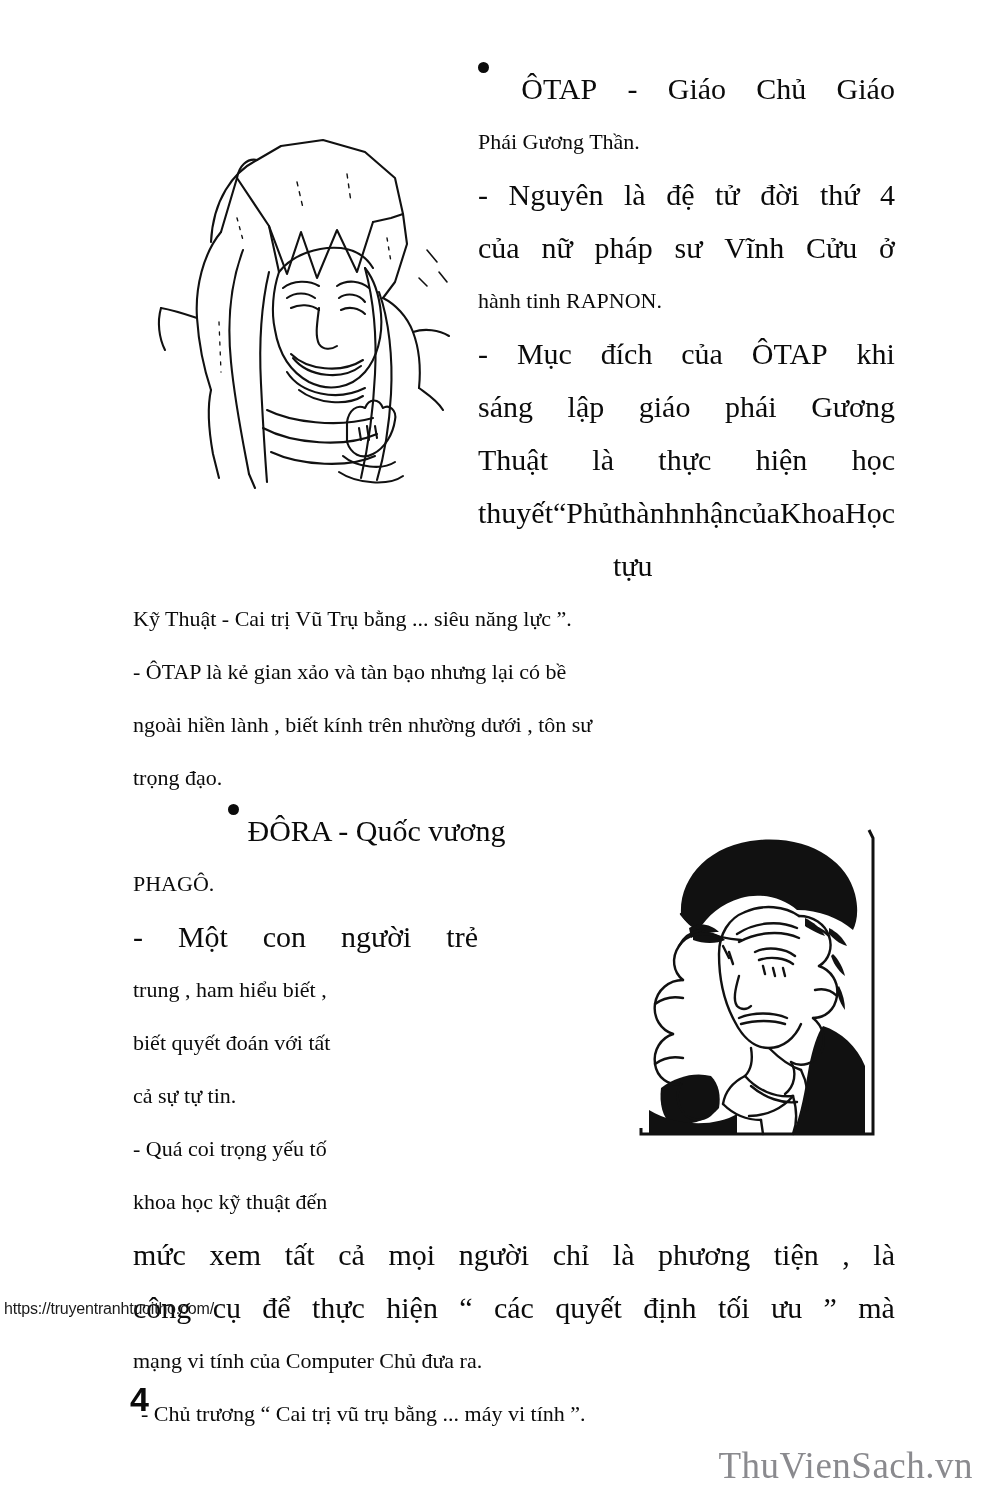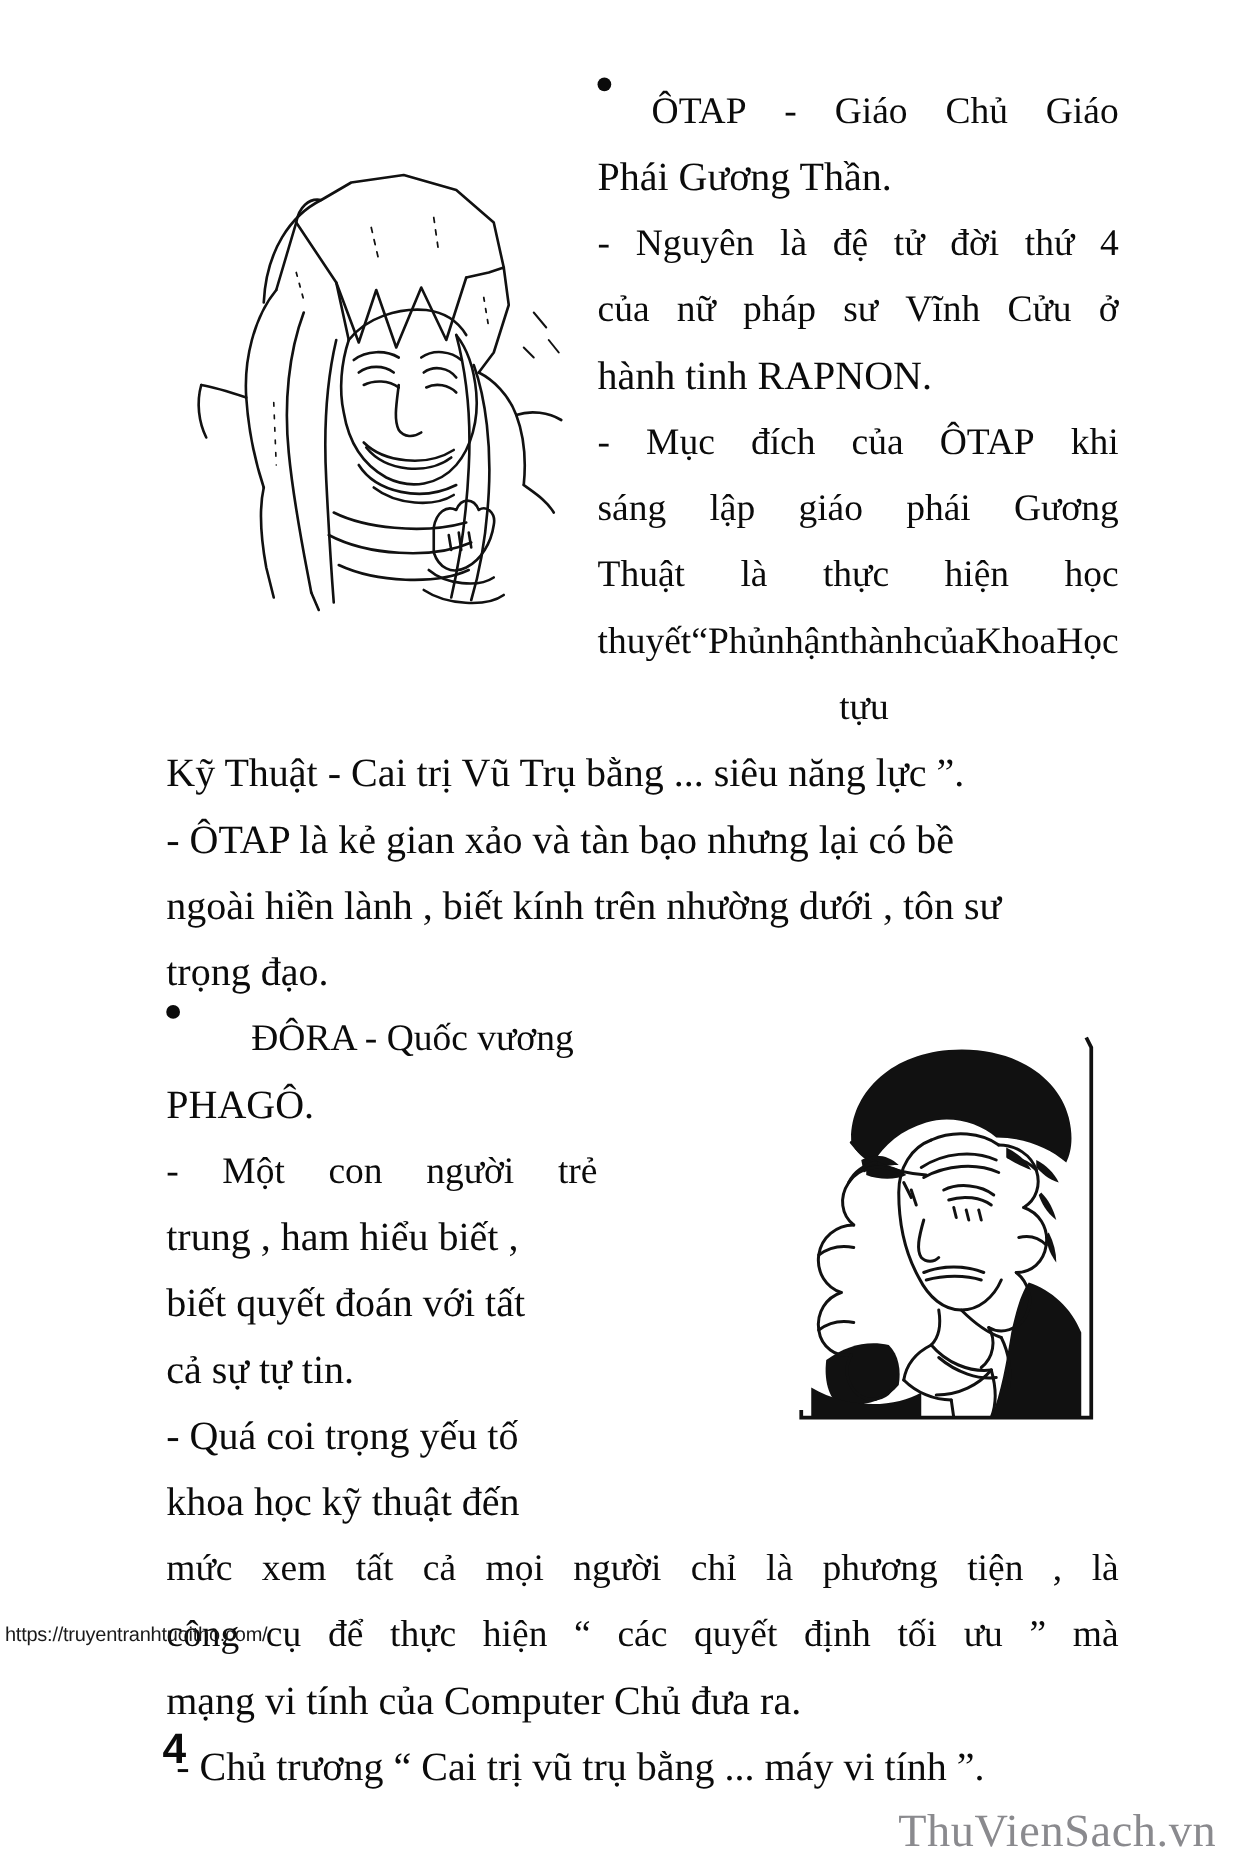--- a/index.html
+++ b/index.html
@@ -51,31 +51,31 @@
     vertical-align: 0.22em;
     margin-right: 2px;
   }
   .bullet-tight { margin-right: 1px; }
 
   .blk {
     
   }
   .line {
     display: block;
-    font-size: 32px;
+    font-size: 22px;
     line-height: 53px;
     white-space: nowrap;
   }
   .jline {
     display: flex;
     justify-content: space-between;
     font-size: 30px;
     line-height: 53px;
   }
-  .jline.left { justify-content: flex-start; gap: 48px; }
+  .jline.left { justify-content: center; }
   .jline.left > span { margin-right: 0.30em; }
 
   
   .page-number {
     position: absolute;
     left: 130px;
     top: 1380px;
     font-size: 34px;
     font-weight: bold;
     font-family: "Liberation Sans", sans-serif;
@@ -239,22 +239,22 @@
         <span>Thuật</span>
         <span>là</span>
         <span>thực</span>
         <span>hiện</span>
         <span>học</span>
       </div>
       <div class="jline">
         <span>thuyết</span>
         <span>“</span>
         <span>Phủ</span>
+        <span>thành tựu</span>
         <span>nhận</span>
-        <span>thành tựu</span>
         <span>của</span>
         <span>Khoa</span>
         <span>Học</span>
       </div>
       <span class="line">Kỹ Thuật - Cai trị Vũ Trụ bằng ... siêu năng lực ”.</span>
     </div>
 
     <div class="blk">
       <span class="line">- ÔTAP là kẻ gian xảo và tàn bạo nhưng lại có bề</span>
       <span class="line">ngoài hiền lành , biết kính trên nhường dưới , tôn sư</span>

